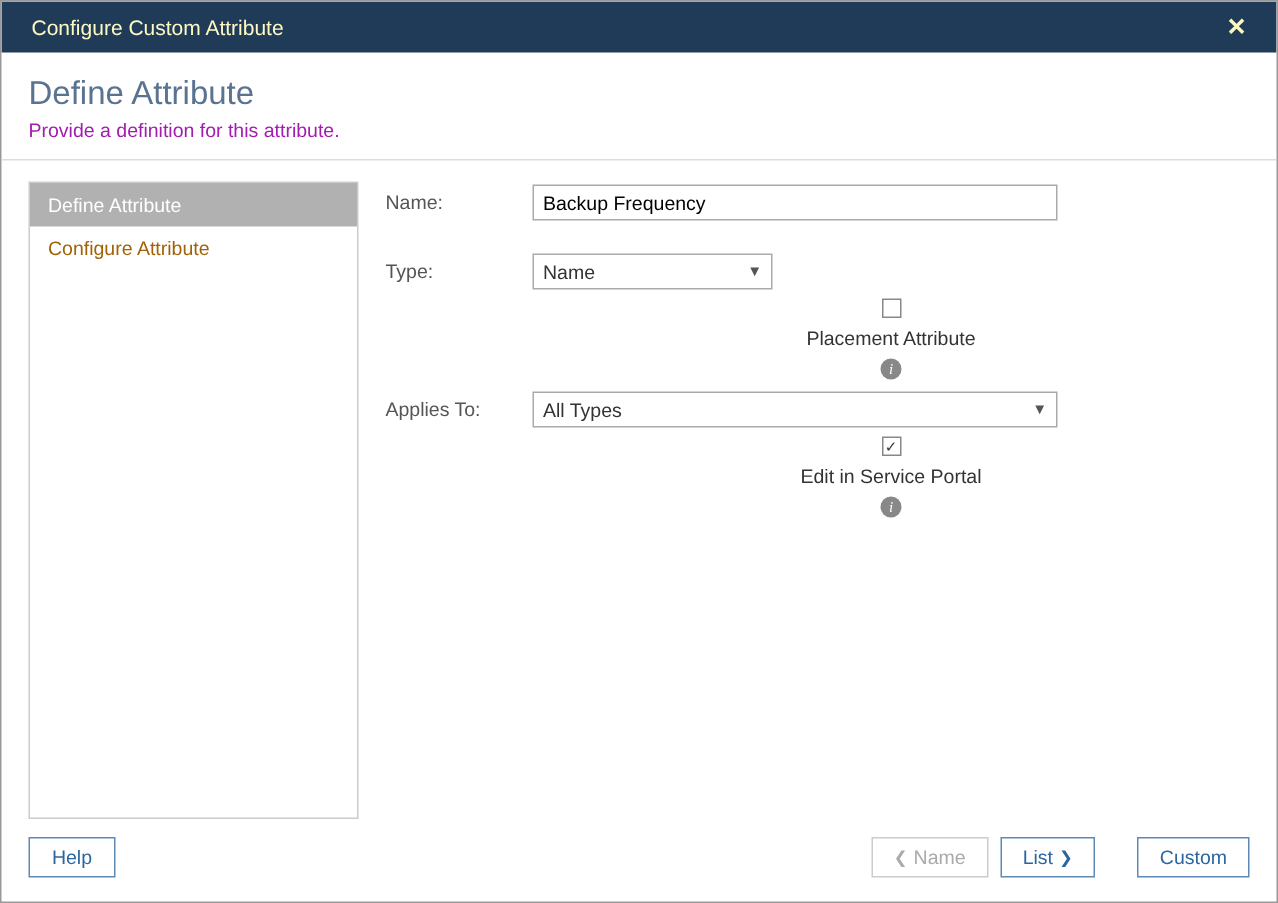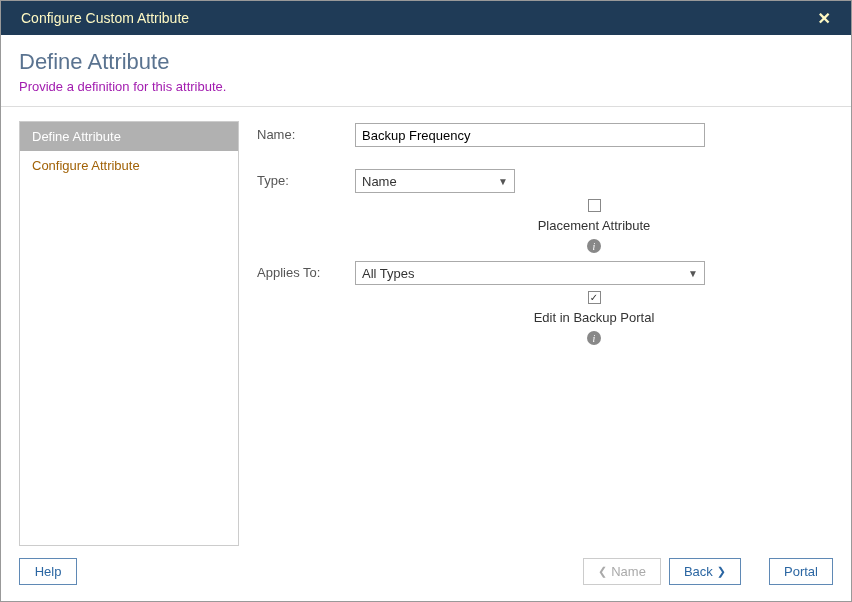--- a/index.html
+++ b/index.html
@@ -234,21 +234,21 @@
 
     <div class="form-row" style="">
       <label class="fl">Applies To:</label>
       <div class="field">
         <div class="select applies">
           <span>All Types</span>
           <span class="caret">▼</span>
         </div>
         <div class="checkbox-row">
           <span class="checkbox">✓</span>
-          <span>Edit in Backup Portal</span>
+          <span>Edit in Service Portal</span>
           <span class="info">i</span>
         </div>
       </div>
     </div>
 
   </div>
 </div>
 
 <div class="footer">
   <div class="left">
@@ -256,21 +256,21 @@
       <span>Help</span>
     </button>
   </div>
   <div class="right" style="display:flex;gap:28px;align-items:center">
     <div style="display:flex;gap:8px">
       <button class="btn disabled">
         <span class="arrow">❮</span>
         <span>Name</span>
       </button>
       <button class="btn">
-        <span>Back</span>
+        <span>List</span>
         <span class="arrow">❯</span>
       </button>
     </div>
     <button class="btn">
-      <span>Portal</span>
+      <span>Custom</span>
     </button>
   </div>
 </div>
 
 </body></html>

